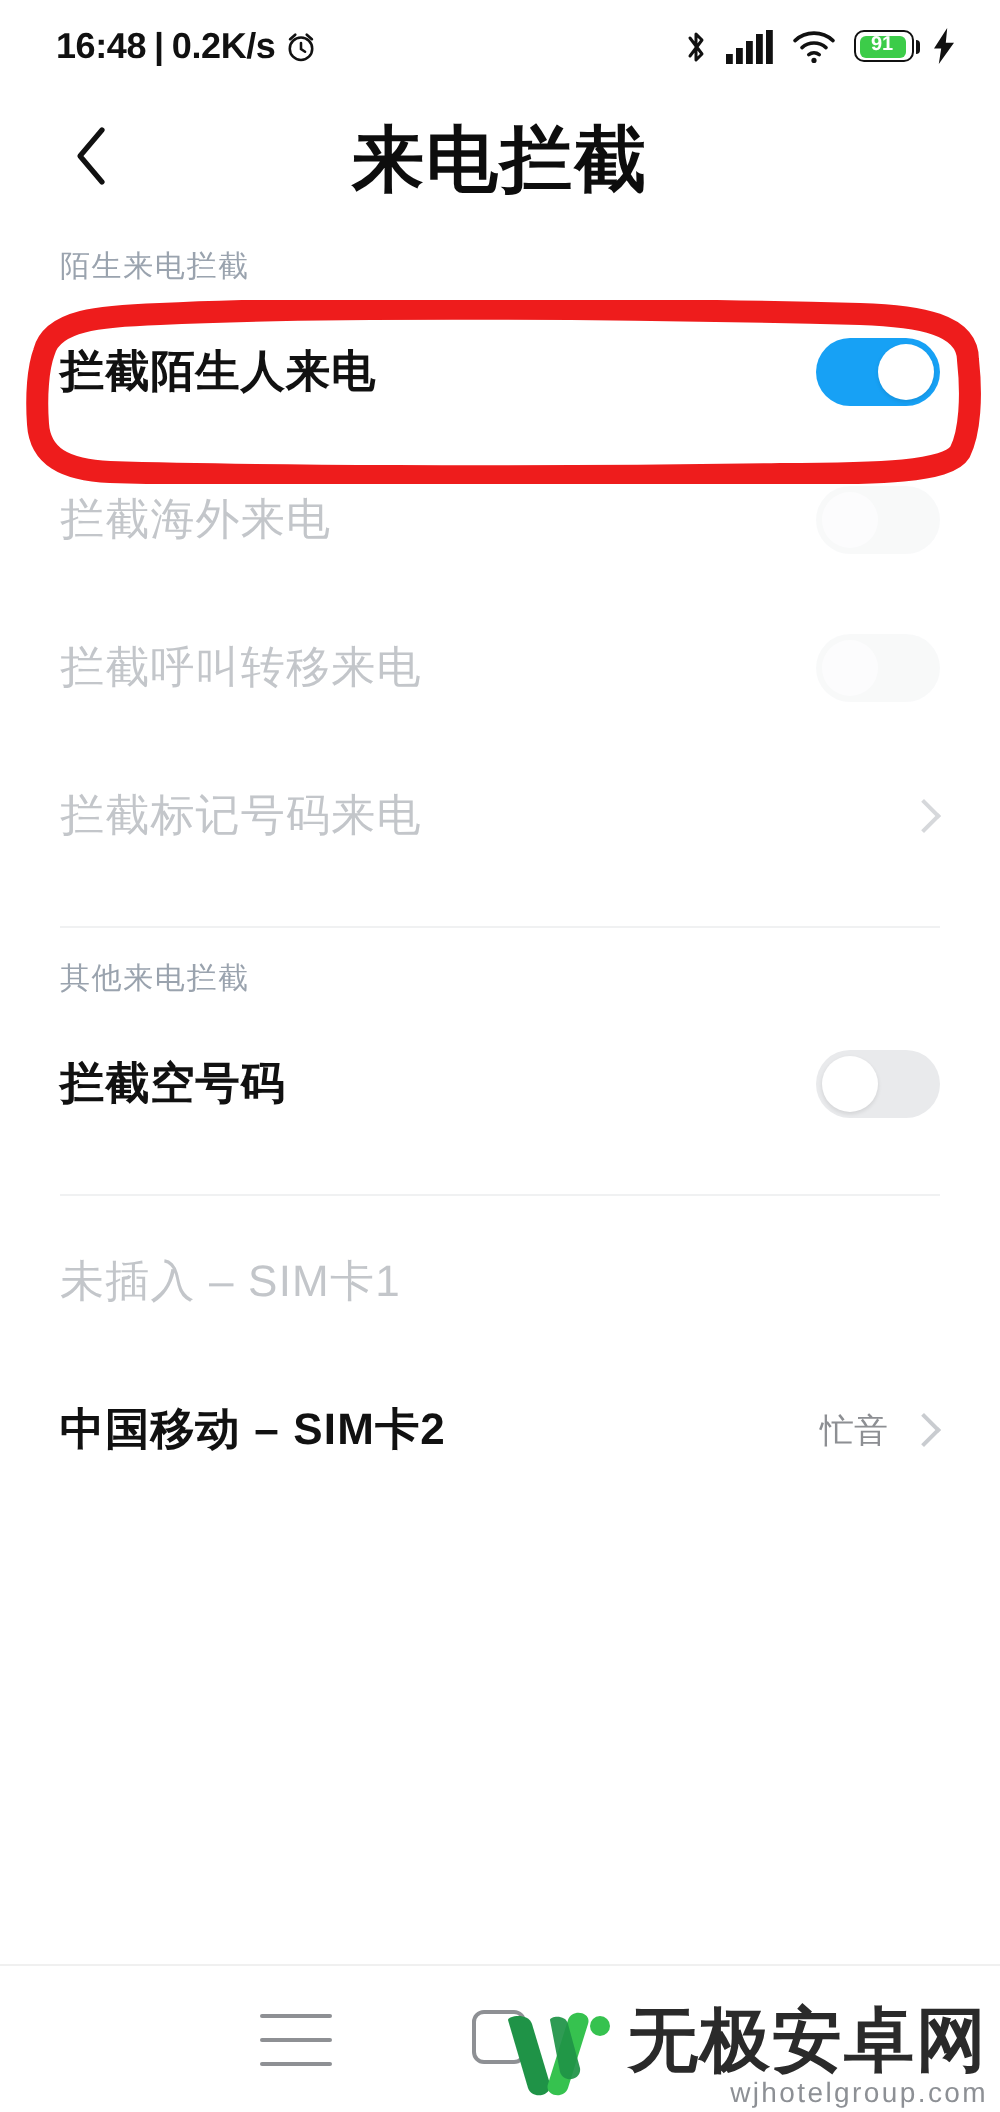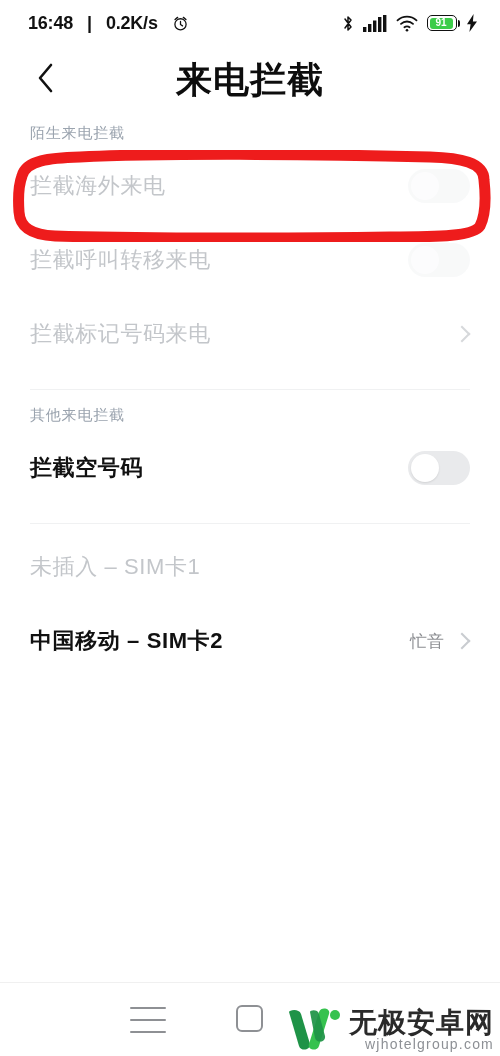--- a/index.html
+++ b/index.html
@@ -17,21 +17,21 @@
 
   
   .statusbar {
     position: absolute; top: 0; left: 0;
     width: 500px; height: 46px;
     display: flex; align-items: center;
     justify-content: space-between;
     padding: 0 22px 0 28px;
   }
   .status-left {
-    display: flex; align-items: center; gap: 14px;
+    display: flex; align-items: center; gap: 4px;
     font-size: 18px; font-weight: bold; color: #111;
     letter-spacing: -0.2px;
   }
   .status-right {
     display: flex; align-items: center; gap: 9px;
   }
   .ic { display: block; }
   .battery {
     position: relative;
     width: 30px; height: 16px;
@@ -165,21 +165,21 @@
   }
 
   
   .watermark {
     position: absolute; right: 6px; bottom: 2px;
     display: flex; align-items: center; gap: 8px;
     z-index: 20;
   }
   .wm-text { display: flex; flex-direction: column; line-height: 1.05; }
   .wm-title {
-    font-size: 28px; font-weight: bold; color: #2a2a2a;
+    font-size: 35px; font-weight: bold; color: #2a2a2a;
     letter-spacing: 1px;
   }
   .wm-sub {
     font-size: 14px; color: #8d9095; letter-spacing: 1.2px;
     text-align: right;
   }
 </style>
 </head>
 <body>
 
@@ -230,20 +230,28 @@
         <path d="M15 3 L4 16 L15 29" fill="none" stroke="#111" stroke-width="2.6" stroke-linecap="round" stroke-linejoin="round"></path>
       </svg>
     </div>
     <div class="page-title">来电拦截</div>
   </div>
 
   <div class="content">
 
     <div class="section-header">陌生来电拦截</div>
 
+    <div class="row">
+      <div class="label">拦截陌生人来电</div>
+      <div class="right">
+        <div class="toggle on">
+          <div class="knob"></div>
+        </div>
+      </div>
+    </div>
 
     <div class="row disabled">
       <div class="label">拦截海外来电</div>
       <div class="right">
         <div class="toggle faded">
           <div class="knob"></div>
         </div>
       </div>
     </div>
 

